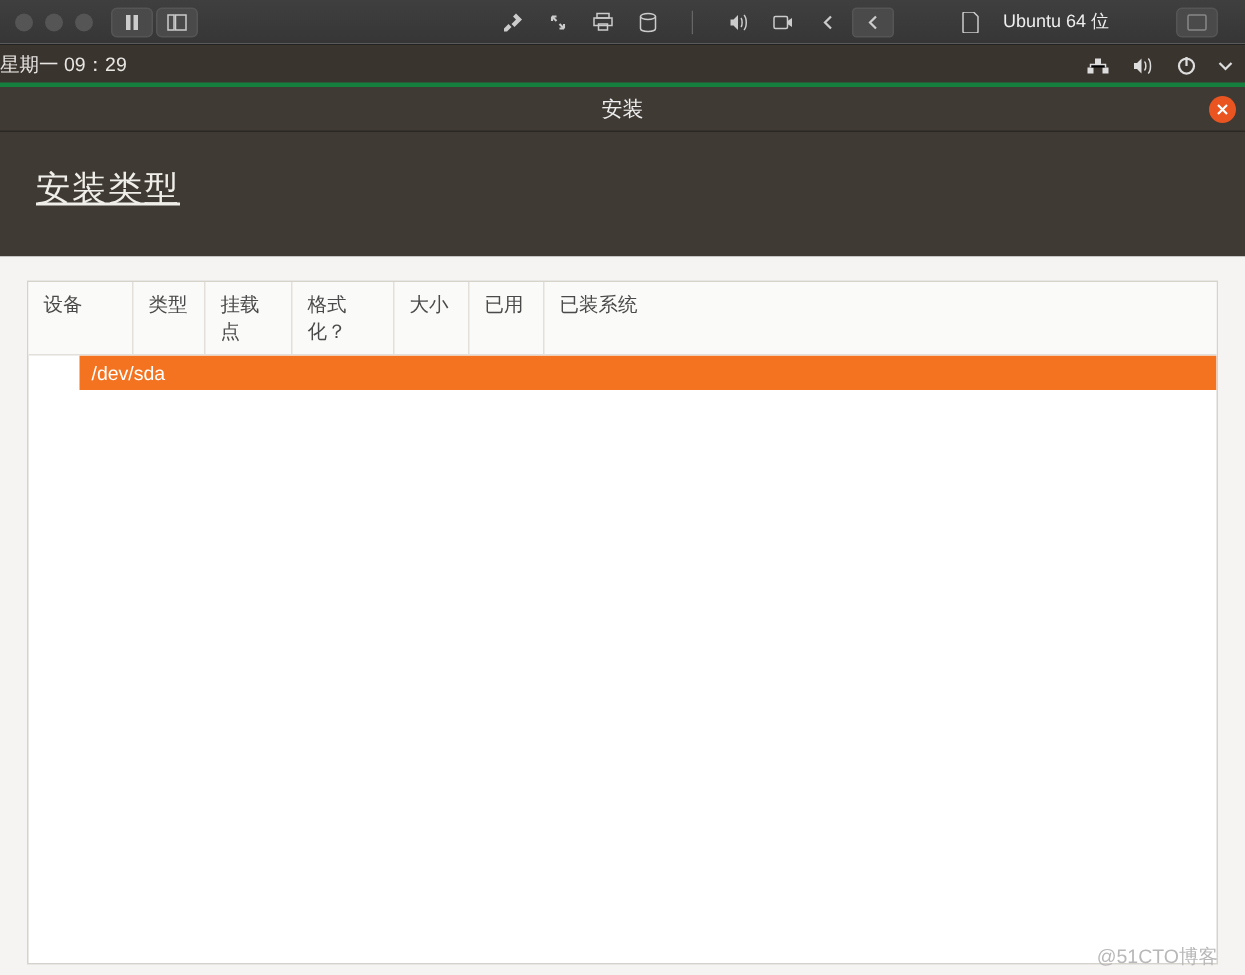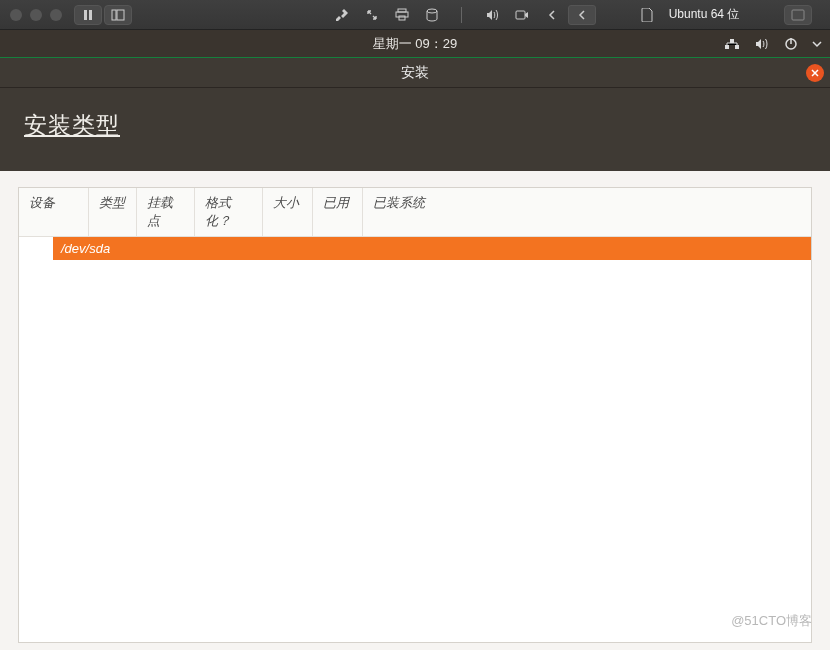--- a/index.html
+++ b/index.html
@@ -34,24 +34,24 @@
     .host-title { flex:1; text-align:center; display:flex; align-items:center; justify-content:center; gap:16px; color:#eee;}
     .host-toolbar-mid { display:flex; gap:2px; }
     .host-spacer { flex:1; }
     
     .ubuntu-topbar {
       height: 28px;
       background: #3a342e;
       color: #e8e6e3;
       display:flex;
       align-items:center;
-      justify-content:center;
+      justify-content:flex-start;
       font-size:13px;
       position:relative;
-      border-bottom:1px solid #15803d;
+      border-bottom:3px solid #15803d;
     }
     .ubuntu-indicators {
       position:absolute; right:8px; top:0; height:28px;
       display:flex; align-items:center; gap:14px; color:#ddd;
     }
     
     .dialog-titlebar {
       height: 30px;
       background: #3f3a34;
       color:#eee;
@@ -77,21 +77,20 @@
       font-size:23px;
       font-weight:300;
       letter-spacing:1px;
       text-decoration:underline;
     }
     
     .main-panel {
       background:#f6f4f2;
       height: calc(650px - 30px - 28px - 30px - 82px);
       padding: 16px 18px 8px 18px;
-      font-style: italic;
     }
     .table-container {
       border:1px solid #d6d2cc;
       background:#fff;
       height: 100%;
       display:flex;
       flex-direction:column;
     }
     .table-head {
       display:flex;
@@ -109,21 +108,21 @@
     .row-selected {
       background:#f37320;
       color:#fff;
       font-size:13px;
       padding:4px 8px;
       margin-left:34px;
     }
     .watermark {
       position:absolute;
       right:18px;
-      bottom:20px;
+      bottom:3px;
       color:#b8b8b8;
       font-size:13px;
       pointer-events:none;
     }
     svg { display:block; }
   </style>
 </head>
 <body>
 
 <div class="host-titlebar">

